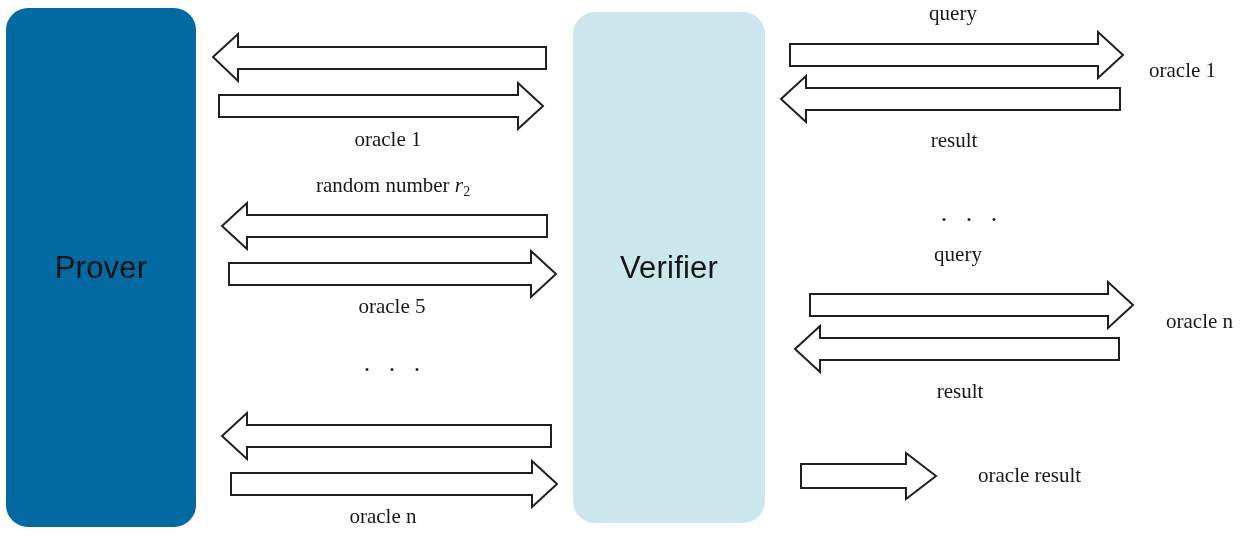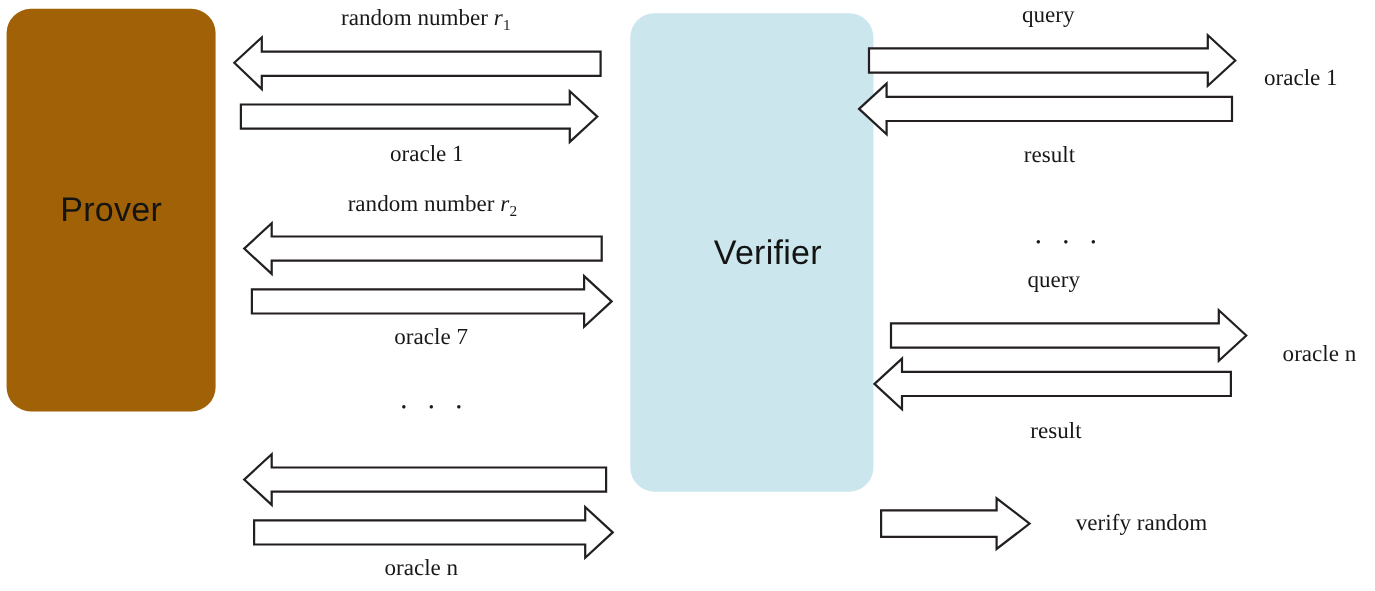--- a/index.html
+++ b/index.html
@@ -71,25 +71,25 @@
     letter-spacing: 6px;
     color: #181818;
     transform: translateX(-50%);
   }
 </style>
 </head>
 <body>
 
 <div id="canvas">
 
-  <div class="party-box" style="left:6px; top:8px; width:190px; height:366px; background:#a16207;justify-content:center;">
+  <div class="party-box" style="left:6px; top:8px; width:190px; height:519px; background:#0369a1;justify-content:center;">
     <span class="party-label">Prover</span>
   </div>
 
-  <div class="party-box" style="left:573px; top:12px; width:192px; height:435px; background:#cbe6ec;padding-left:29px;">
+  <div class="party-box" style="left:573px; top:12px; width:192px; height:511px; background:#cbe6ec;">
     <span class="party-label">Verifier</span>
   </div>
 
   <svg class="diagram-svg" viewBox="0 0 1250 537">
 
     <polygon class="arrow-shape" points="213,57 238,34 238,47 546,47 546,69 238,69 238,81"></polygon>
 
     <polygon class="arrow-shape" points="543,106 518,83 518,95 219,95 219,117 518,117 518,129"></polygon>
 
     <polygon class="arrow-shape" points="222,226 247,203 247,215 547,215 547,237 247,237 247,249"></polygon>
@@ -101,46 +101,43 @@
     <polygon class="arrow-shape" points="1123,55 1098,32 1098,44 790,44 790,66 1098,66 1098,78"></polygon>
 
     <polygon class="arrow-shape" points="781,99 806,76 806,88 1120,88 1120,110 806,110 806,122"></polygon>
 
     <polygon class="arrow-shape" points="1133,305 1108,282 1108,294 810,294 810,316 1108,316 1108,328"></polygon>
     <polygon class="arrow-shape" points="795,349 820,326 820,338 1119,338 1119,360 820,360 820,372"></polygon>
 
     <polygon class="arrow-shape" points="936,476 906,453 906,464 801,464 801,488 906,488 906,499"></polygon>
   </svg>
 
-  <div class="lbl center" style="left:387px; top:6px;">
-    <span>random  number </span><span class="ital">r</span><sub>1</sub>
-  </div>
 
   <div class="lbl center" style="left:388px; top:129px;"><span>oracle 1</span></div>
 
   <div class="lbl center" style="left:393px; top:175px;font-family:Liberation Serif, serif;">
     <span>random  number </span><span class="ital">r</span><sub>2</sub>
   </div>
 
-  <div class="lbl center" style="left:392px; top:296px;"><span>oracle 7</span></div>
+  <div class="lbl center" style="left:392px; top:296px;"><span>oracle 5</span></div>
 
   <div class="ellipsis" style="left:395px; top:348px;"><span>. . .</span></div>
 
 
   <div class="lbl center" style="left:383px; top:506px;"><span>oracle n</span></div>
 
   <div class="lbl center" style="left:953px; top:3px;"><span>query</span></div>
 
   <div class="lbl center" style="left:954px; top:130px;"><span>result</span></div>
 
   <div class="lbl" style="left:1149px; top:60px;"><span>oracle 1</span></div>
 
   <div class="ellipsis" style="left:972px; top:198px;"><span>. . .</span></div>
 
   <div class="lbl center" style="left:958px; top:244px;"><span>query</span></div>
 
   <div class="lbl center" style="left:960px; top:381px;"><span>result</span></div>
 
   <div class="lbl" style="left:1166px; top:311px;"><span>oracle n</span></div>
 
-  <div class="lbl" style="left:978px; top:465px;"><span>verify random</span></div>
+  <div class="lbl" style="left:978px; top:465px;"><span>oracle result</span></div>
 
 </div>
 
 </body></html>

